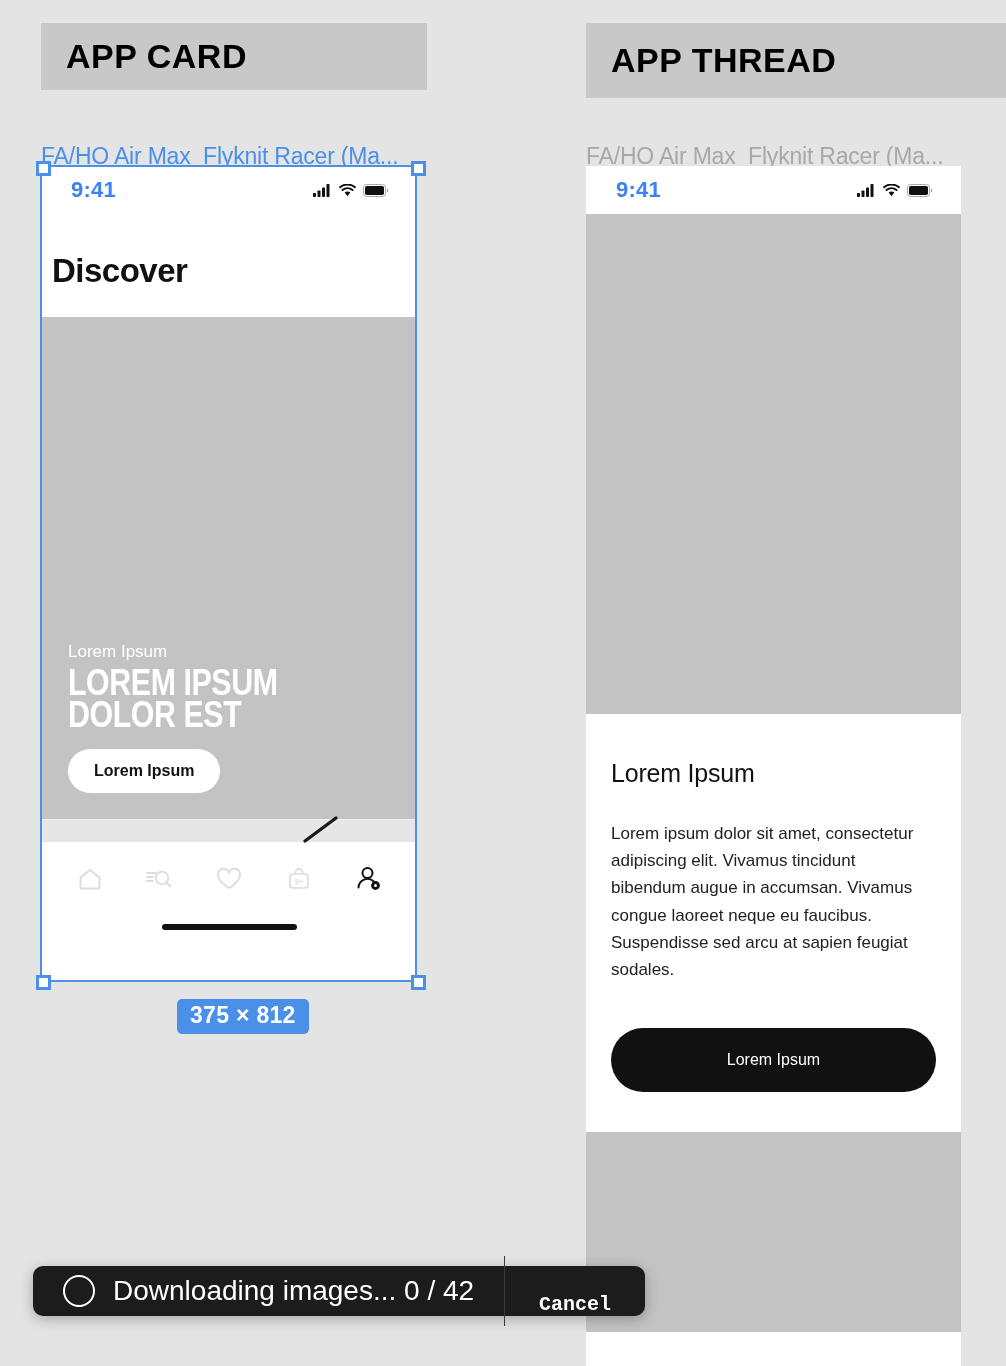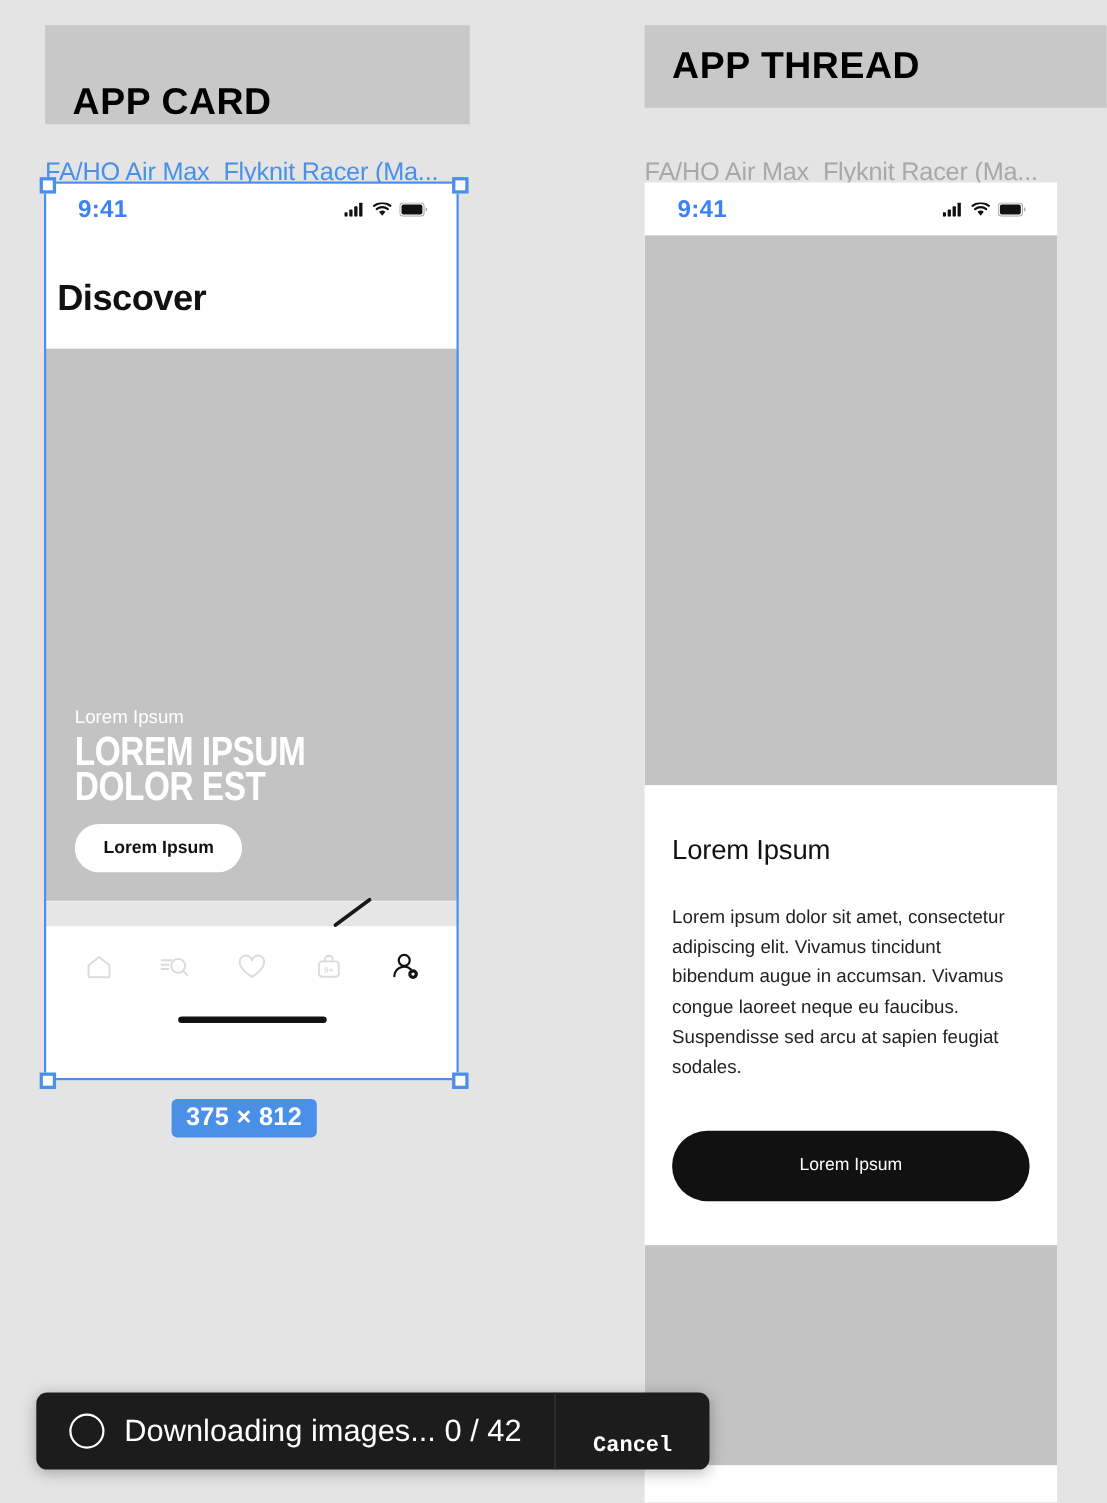--- a/index.html
+++ b/index.html
@@ -22,21 +22,21 @@
     display: flex;
     align-items: center;
   }
   .section-header-title {
     font-size: 34px;
     font-weight: bold;
     color: #000;
     letter-spacing: 0.5px;
     padding-left: 25px;
   }
-  #hdr-card  { left: 41px;  top: 23px; width: 386px; height: 90px; align-items: flex-end; }
+  #hdr-card  { left: 41px;  top: 23px; width: 386px; height: 67px; }
   #hdr-thread{ left: 586px; top: 23px; width: 424px; height: 75px; }
 
   
   .layer-name {
     position: absolute;
     font-size: 23px;
     white-space: nowrap;
     letter-spacing: -0.2px;
   }
   #layer-name-card   { left: 41px;  top: 143px; color: #4a90e8; }
@@ -63,21 +63,21 @@
     box-sizing: border-box;
     z-index: 41;
   }
   #sel-h-tl { left: 36px;  top: 161px; }
   #sel-h-tr { left: 411px; top: 161px; }
   #sel-h-bl { left: 36px;  top: 975px; }
   #sel-h-br { left: 411px; top: 975px; }
 
   #size-badge {
     position: absolute;
-    left: 156px;
+    left: 177px;
     top: 999px;
     background: #4a90e8;
     color: #fff;
     font-size: 23px;
     font-weight: bold;
     padding: 3px 13px 5px 13px;
     border-radius: 5px;
     z-index: 42;
     letter-spacing: 0.3px;
   }
@@ -259,21 +259,21 @@
     padding: 23px 0;
     font-family: "Liberation Sans", sans-serif;
     box-sizing: border-box;
   }
 
   
   #toast {
     position: absolute;
     left: 33px;
     top: 1266px;
-    height: 70px;
+    height: 50px;
     background: #1c1c1c;
     border-radius: 10px;
     display: flex;
     align-items: center;
     z-index: 60;
     box-shadow: 0 3px 14px rgba(0,0,0,0.28);
   }
   .toast-spinner {
     width: 28px;
     height: 28px;

